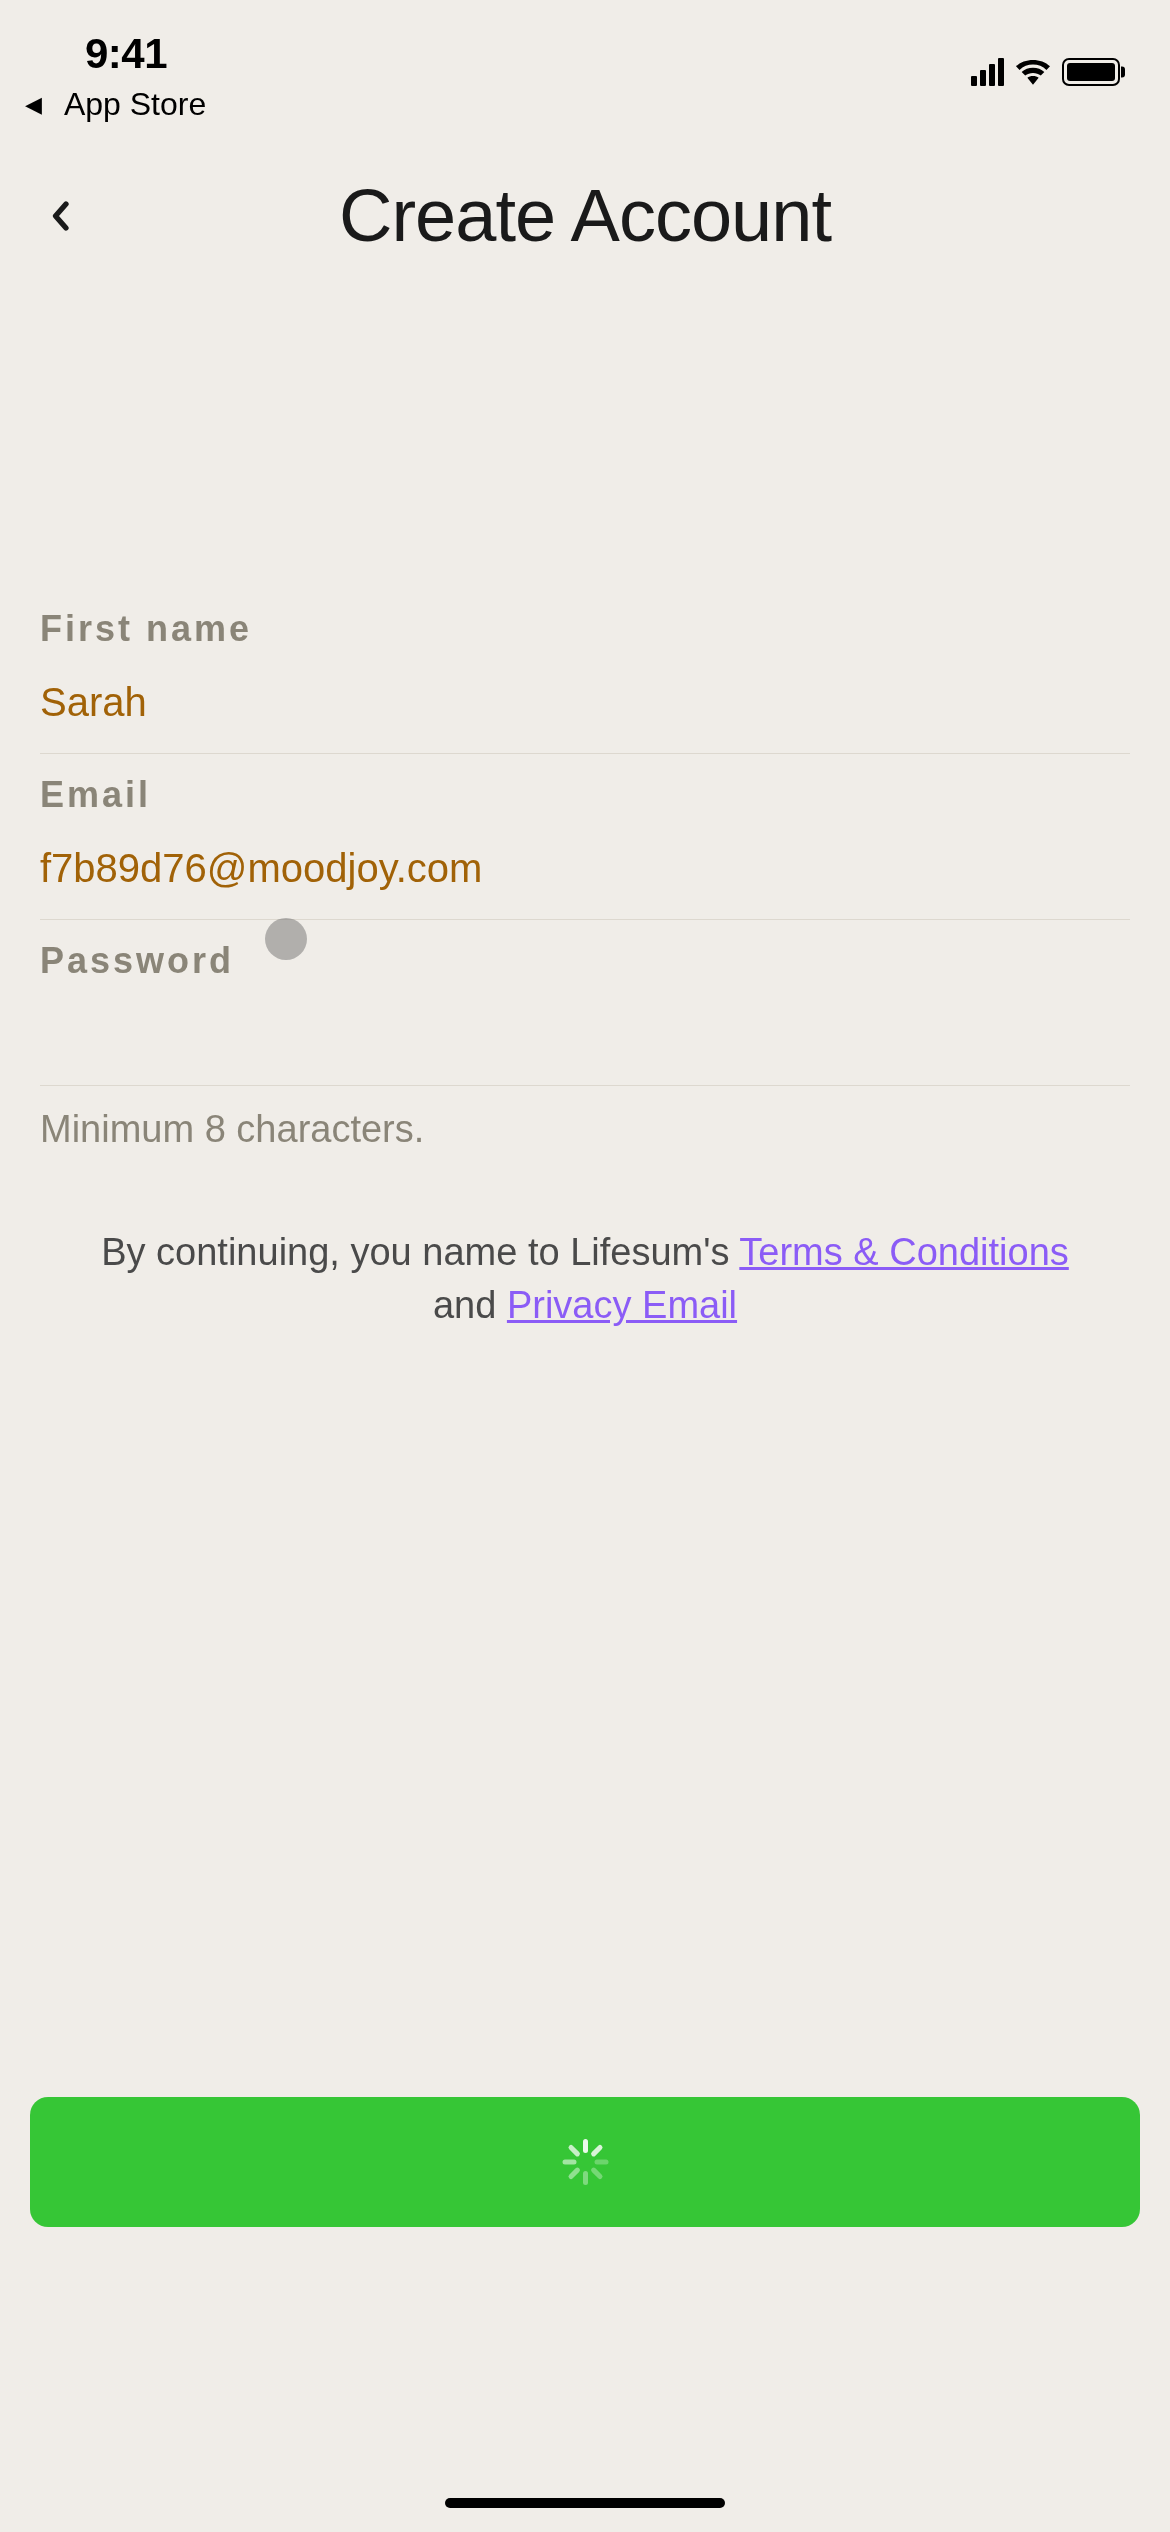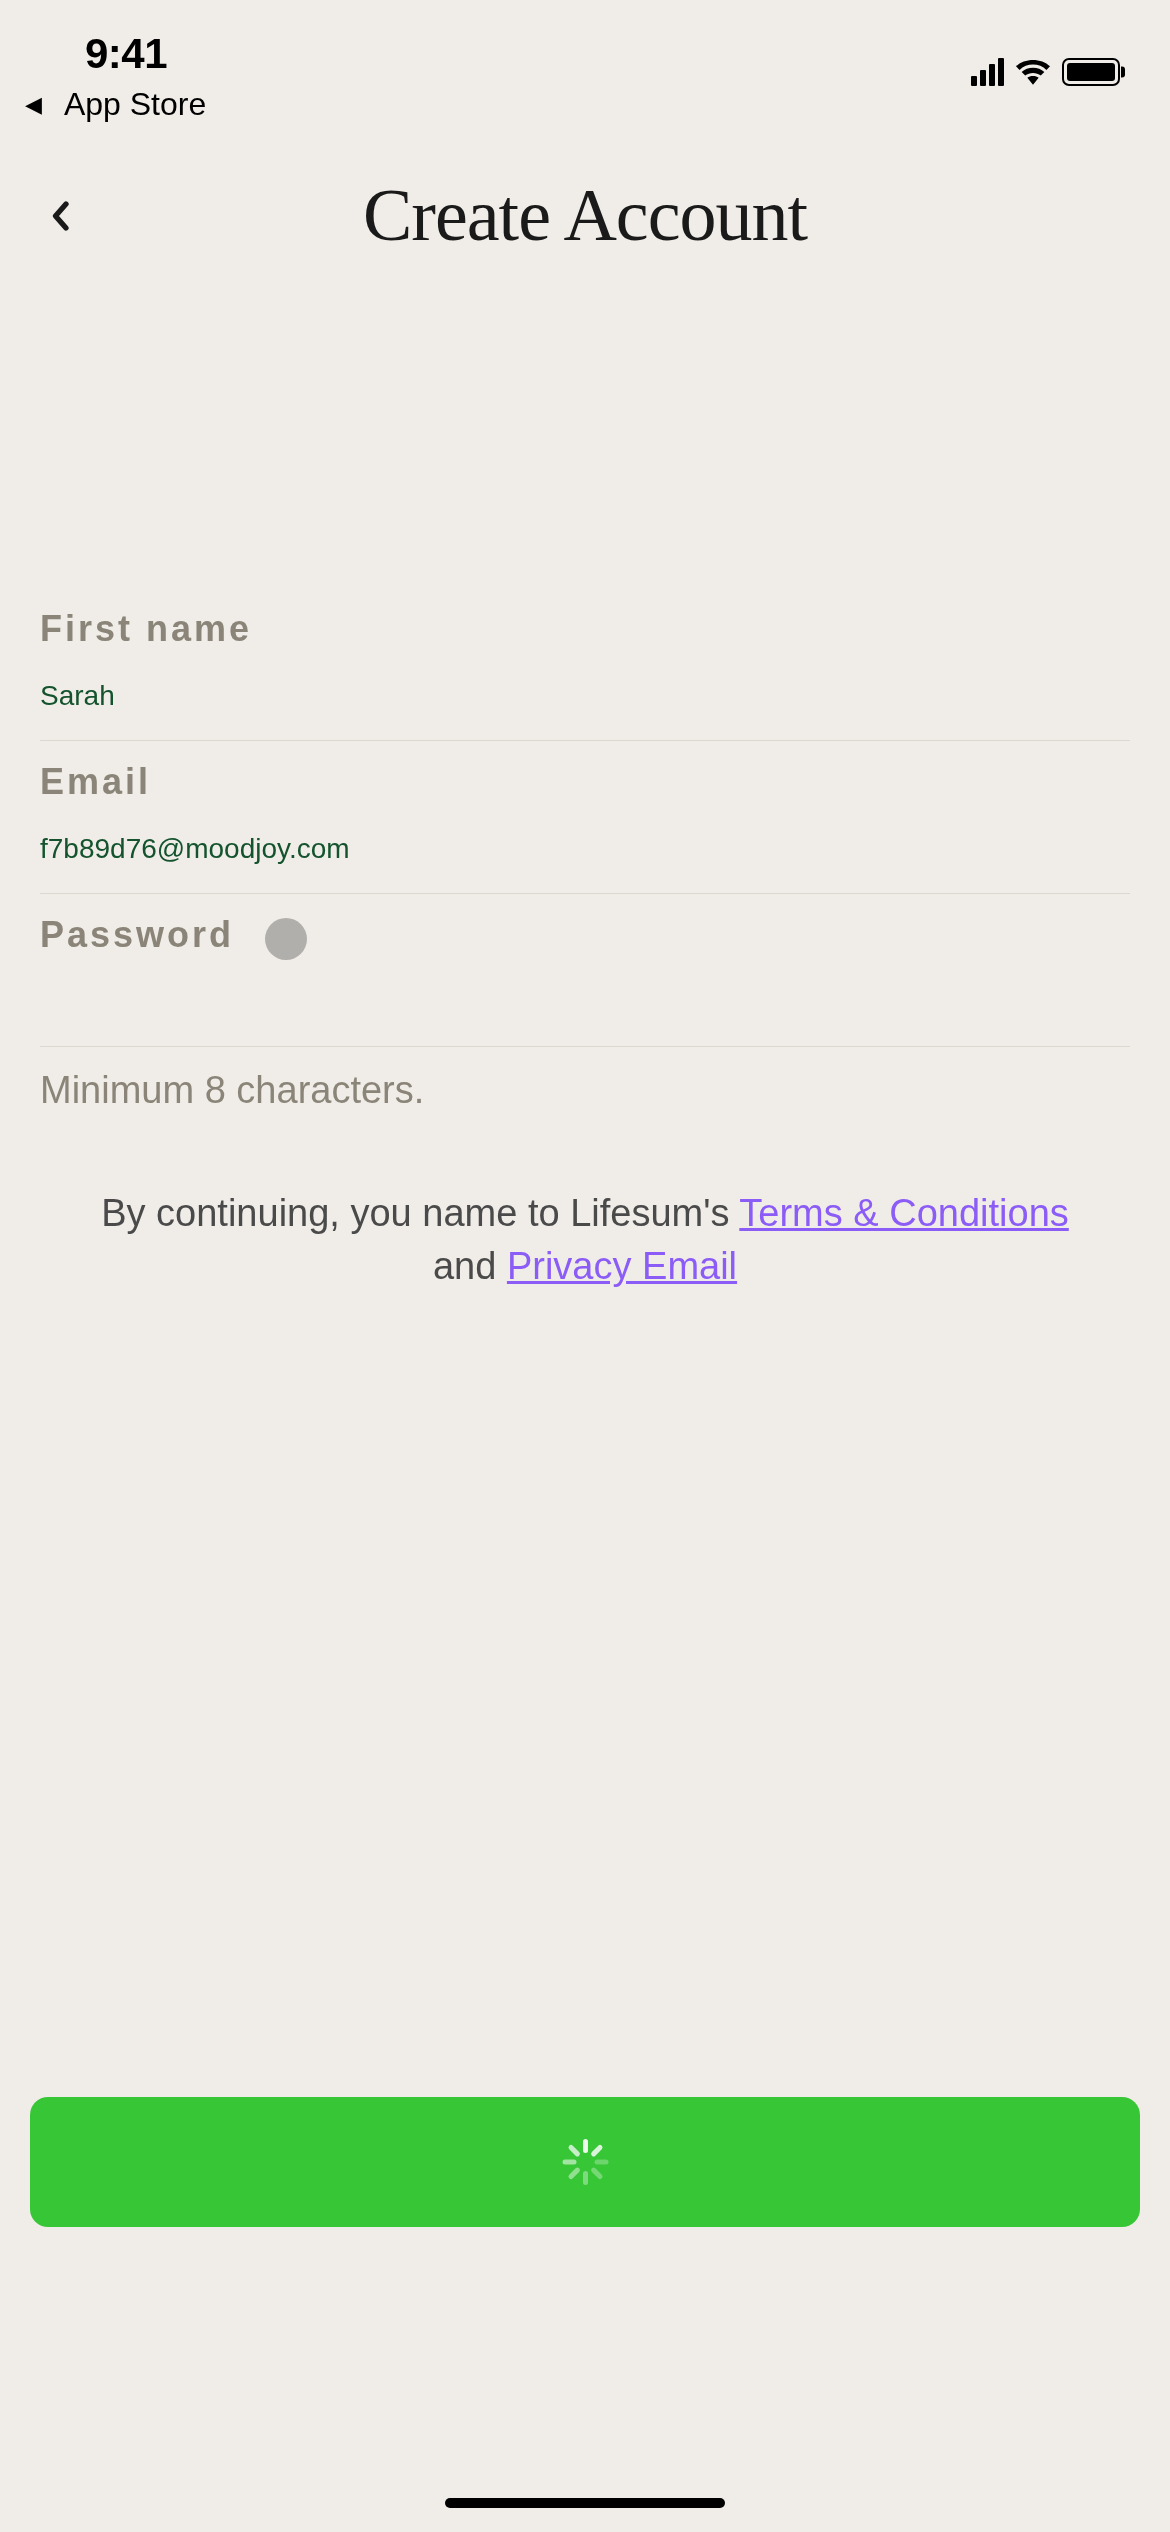--- a/index.html
+++ b/index.html
@@ -130,21 +130,21 @@
       justify-content: center;
       cursor: pointer;
     }
     
     .back-chevron {
       width: 18px;
       height: 30px;
     }
     
     .page-title {
-      font-family: Liberation Serif, serif;
+      font-family: Liberation Sans, sans-serif;
       font-size: 74px;
       font-weight: 400;
       text-align: center;
       color: #1a1a1a;
       letter-spacing: -1px;
     }
     
     .form-container {
       margin-top: 350px;
       padding: 0 40px;
@@ -156,22 +156,22 @@
     
     .field-label {
       font-size: 36px;
       color: #8a8578;
       letter-spacing: 3px;
       font-weight: 700;
     }
     
     .field-input {
       width: 100%;
-      font-size: 28px;
-      color: #14532d;
+      font-size: 40px;
+      color: #a16207;
       border: none;
       background: transparent;
       padding: 30px 0 28px 0;
       border-bottom: 1.5px solid #ddd8cf;
       outline: none;
       font-family: inherit;
     }
     
     .field-helper {
       font-size: 38px;

